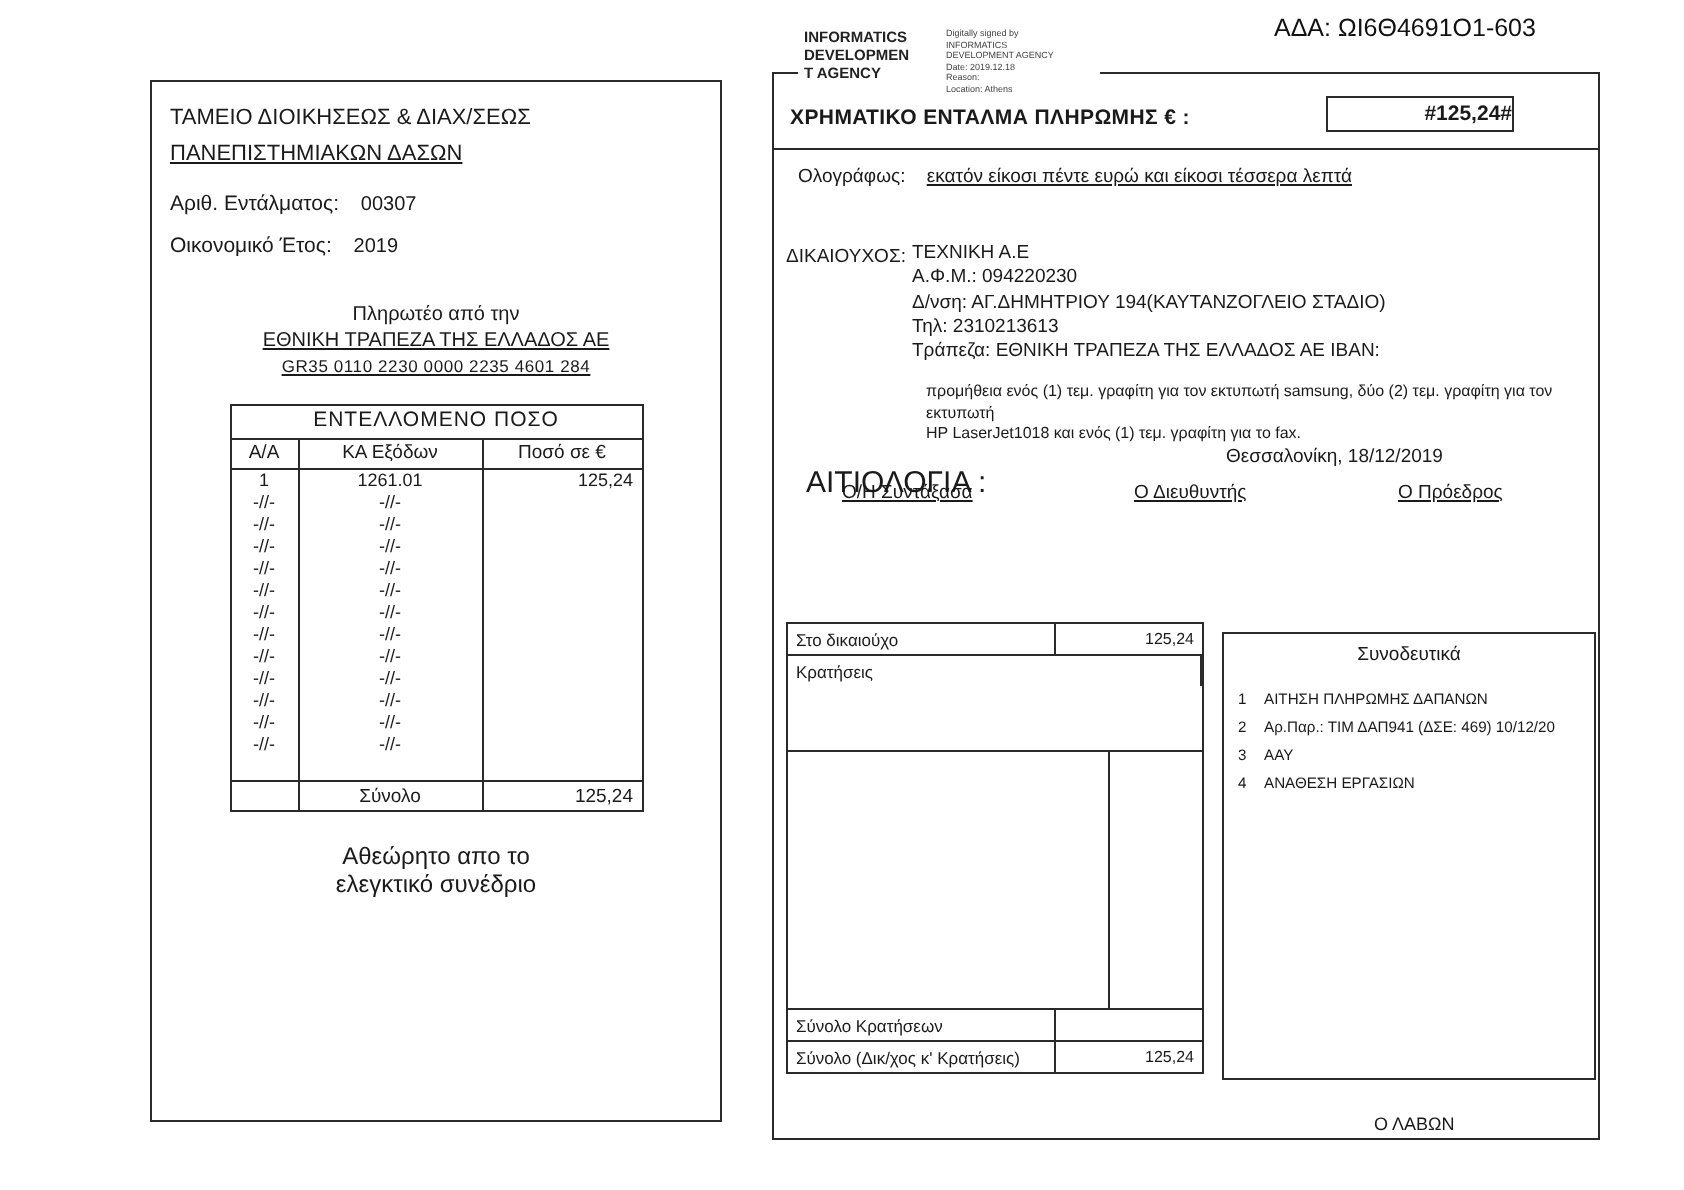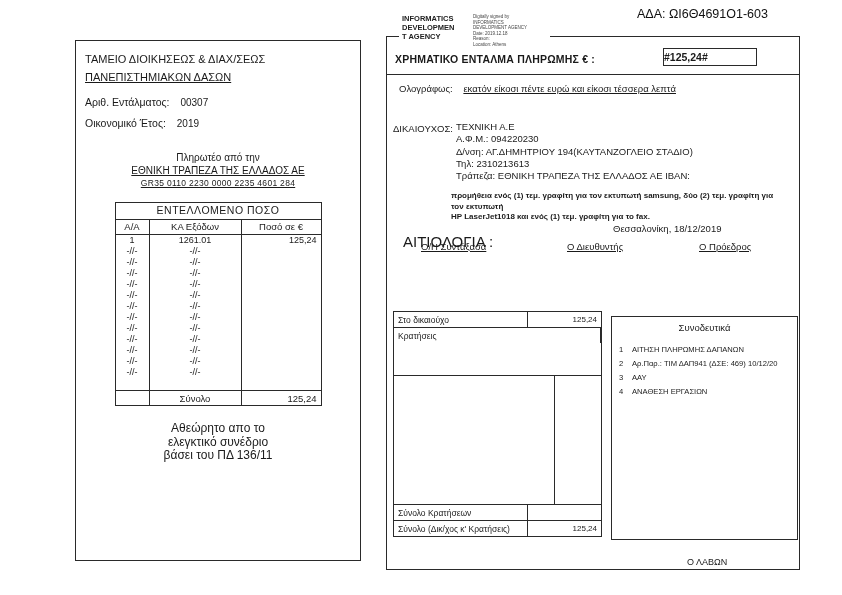--- a/index.html
+++ b/index.html
@@ -34,28 +34,28 @@
   .footnote{margin-top:16px;text-align:center;font-size:12px;line-height:13.5px;}
 
   
   .stamp{position:absolute;left:399px;top:12px;display:flex;gap:7px;background:#fff;padding:2px 3px;z-index:2;}
   .stamp-agency{width:64px;font-size:7.5px;font-weight:bold;line-height:9px;color:#222;}
   .stamp-details{width:74px;font-size:4.5px;line-height:5.6px;color:#444;}
 
   
   .right-box{position:absolute;left:386px;top:36px;width:414px;height:534px;border:1px solid #2a2a2a;font-size:9.5px;}
   .warrant-title{position:absolute;left:8px;top:16px;font-size:10.5px;font-weight:bold;letter-spacing:.2px;}
-  .amount-box{position:absolute;left:276px;top:11px;width:94px;height:18px;border:1px solid #2a2a2a;text-align:left;font-size:10.5px;font-weight:bold;line-height:17px;}
+  .amount-box{position:absolute;left:276px;top:11px;width:94px;height:18px;border:1px solid #2a2a2a;text-align:right;font-size:10.5px;font-weight:bold;line-height:17px;}
   .title-rule{position:absolute;left:0;top:37px;width:100%;border-top:1px solid #2a2a2a;}
   .inwords{position:absolute;left:12px;top:46px;font-size:9.5px;}
   .inwords .lbl{margin-right:8px;}
   .ben-label{position:absolute;left:6px;top:86px;}
   .ben-lines{position:absolute;left:69px;top:84px;line-height:12.3px;}
   .reason-label{position:absolute;left:16px;top:155px;font-size:15px;margin-top:41px;}
-  .reason-text{position:absolute;left:64px;top:154px;font-size:8px;line-height:10.5px;width:335px;font-weight:bold;}
+  .reason-text{position:absolute;left:76px;top:154px;font-size:8px;line-height:10.5px;width:335px;}
   .place-date{position:absolute;left:226px;top:186px;}
   .sig{position:absolute;top:204px;text-decoration:underline;}
   .sig-author{left:34px;}
   .sig-director{left:180px;}
   .sig-president{left:312px;}
 
   .summary-box{position:absolute;left:6px;top:274px;width:209px;height:226px;border:1px solid #2a2a2a;display:flex;flex-direction:column;font-size:8.5px;}
   .sum-row{display:flex;gap:27px;}
   .sum-label{flex:1;border-right:1px solid #2a2a2a;padding:3px 4px 2px 4px;}
   .sum-value{width:46px;text-align:right;padding:3px 4px 2px 2px;font-size:8px;}
@@ -183,21 +183,20 @@
         <td></td>
         <td>Σύνολο</td>
         <td class="amt">125,24</td>
       </tr>
       </tbody>
     </table>
 
     <div class="footnote">
       <div>Αθεώρητο απο το</div>
       <div>ελεγκτικό συνέδριο</div>
-      <div>βάσει του ΠΔ 136/11</div>
     </div>
   </div>
 
   <div class="stamp">
     <div class="stamp-agency">
       <div>INFORMATICS</div>
       <div>DEVELOPMEN</div>
       <div>T AGENCY</div>
     </div>
     <div class="stamp-details">

